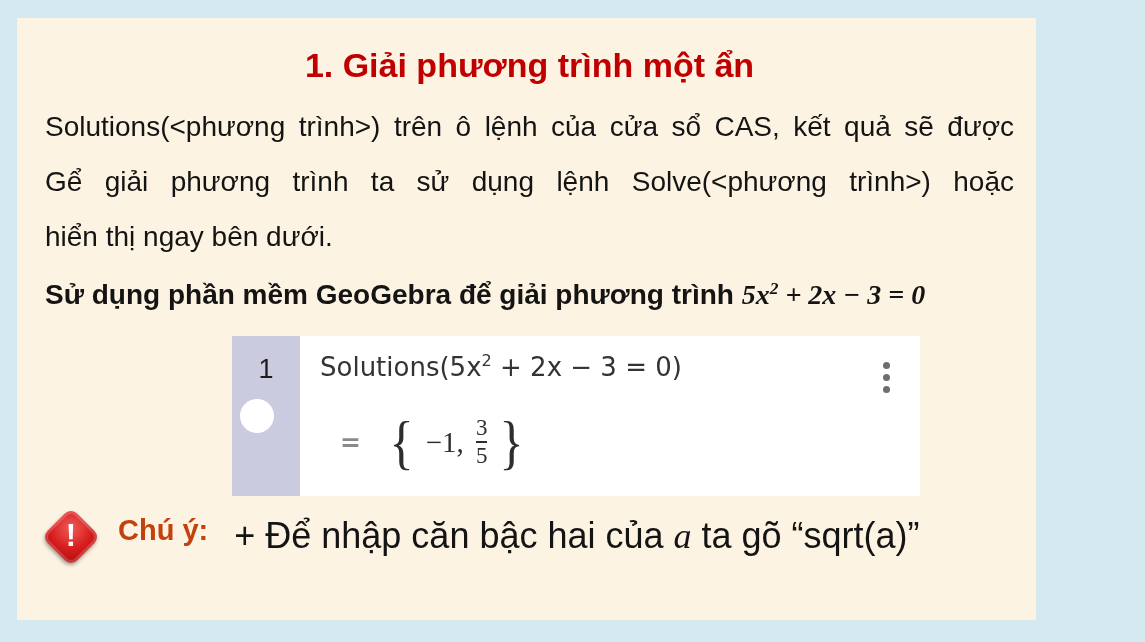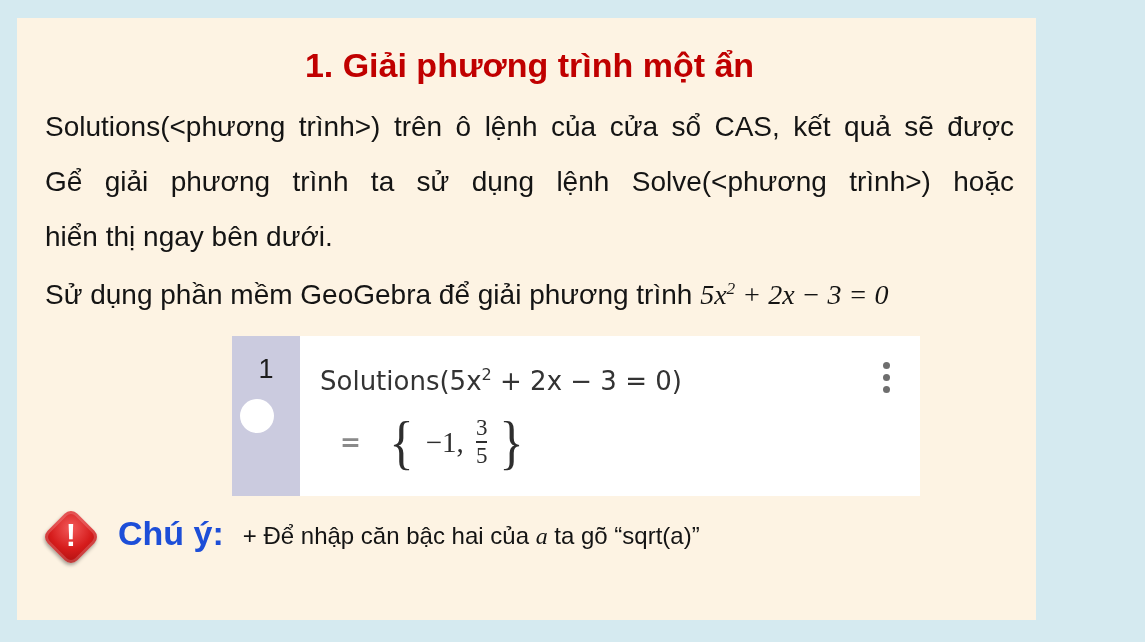--- a/index.html
+++ b/index.html
@@ -21,21 +21,21 @@
   .title {
     text-align: center;
     color: #c00000;
     font-weight: 700;
     font-size: 34px;
     margin-top: 14px;
   }
   .intro { margin-top: 14px; font-size: 28px; color: #141414; }
   .intro-line { line-height: 55px; white-space: normal; }
   .intro-line.justified { text-align: justify; text-align-last: justify; }
-  .task-line { font-size: 28px; line-height: 56px; color: #141414; margin-top: 3px; }
+  .task-line { font-size: 28px; line-height: 56px; color: #141414; margin-top: 3px; font-weight: bold; }
   .math { font-family: "Liberation Serif", serif; font-style: italic; }
   .sup { font-size: 0.62em; vertical-align: super; line-height: 0; }
 
   
   .ggb {
     margin: 13px 0 0 187px;
     width: 688px; height: 160px;
     background: #ffffff;
     display: flex;
   }
@@ -46,21 +46,21 @@
   }
   .ggb-row-num { margin: 18px auto 0 auto; font-size: 27px; color: #1c1c1c; }
   .ggb-radio {
     width: 34px; height: 34px; border-radius: 50%;
     background: #ffffff; margin: 14px 0 0 8px;
   }
   .ggb-main { flex: 1; box-sizing: border-box; padding: 10px 26px 0 20px; }
   .ggb-input-row { display: flex; justify-content: space-between; align-items: flex-start; }
   .ggb-input {
     font-family: "DejaVu Sans", sans-serif;
-    font-size: 26px; color: #333333; margin-top: 20px;
+    font-size: 26px; color: #333333; margin-top: 6px;
   }
   .kebab { display: flex; flex-direction: column; gap: 5px; margin-top: 12px; padding: 4px; }
   .kebab .dot { width: 7px; height: 7px; border-radius: 50%; background: #6e6e6e; }
   .ggb-output {
     display: flex; align-items: center;
     margin-top: 14px; height: 62px;
     font-family: "Liberation Serif", serif; color: #333333;
   }
   .ggb-eq {
     color: #8a8a8a; font-size: 25px; font-weight: 700;
@@ -89,24 +89,24 @@
     border-radius: 9px;
     background: radial-gradient(circle at 35% 35%, #f25a5a, #d61c1c 55%, #a60e0e);
     box-shadow: inset 0 0 0 3px rgba(255,255,255,0.18), 1px 2px 4px rgba(0,0,0,0.35);
   }
   .warn-excl {
     position: absolute; left: 0; top: 9px; width: 100%;
     text-align: center; color: #ffffff;
     font-weight: 800; font-size: 31px; line-height: 1.4;
   }
   .note-label {
-    color: #1d4ed8; font-weight: 700; font-size: 34px;
+    color: #c2410c; font-weight: 700; font-size: 29px;
     margin: 9px 0 0 15px; flex: 0 0 auto;
   }
-  .note-lines { margin: 9px 0 0 19px; font-size: 24px; color: #141414; }
+  .note-lines { margin: 9px 0 0 26px; font-size: 36px; color: #141414; }
   .note-line1 { line-height: 44px; }
   .note-line2 { line-height: 44px; margin-top: 14px; }
 </style>
 </head>
 <body>
 
 <div class="slide">
 
   <div class="title">1. Giải phương trình một ẩn</div>
 

